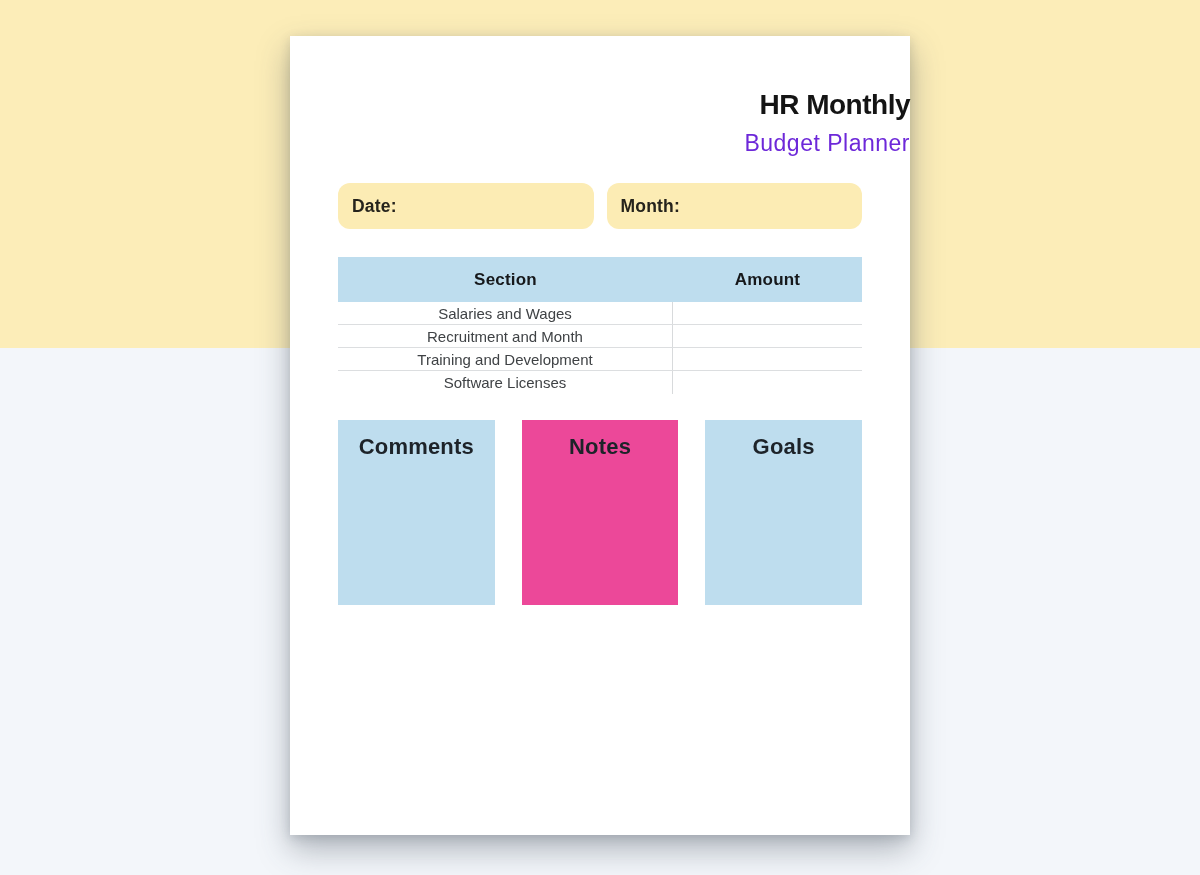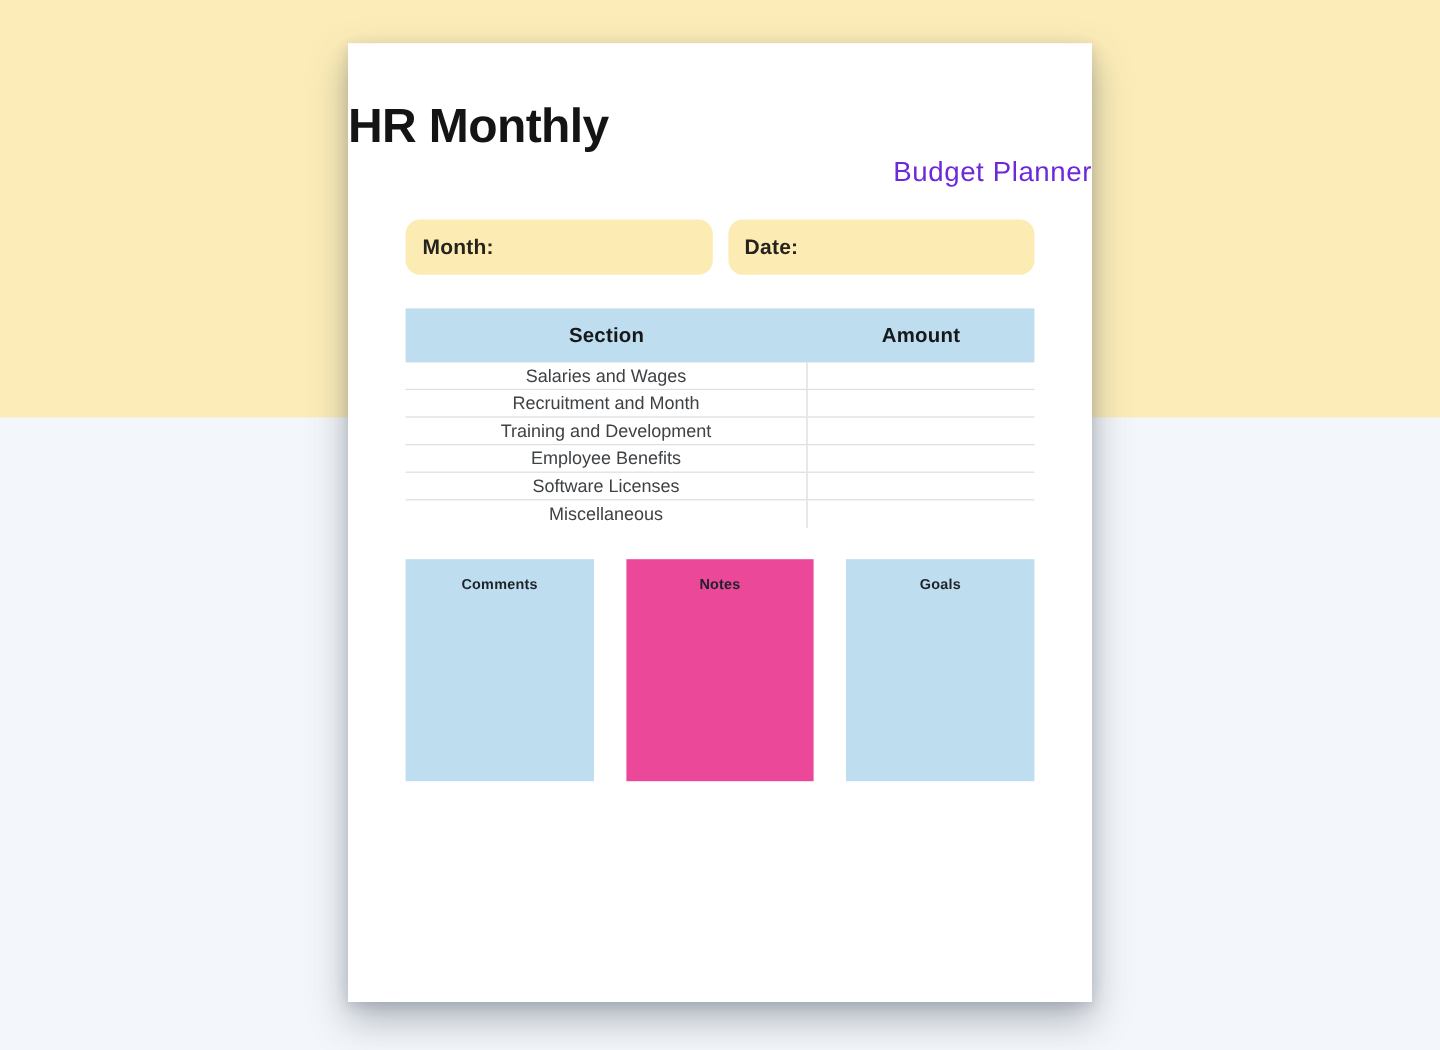--- a/index.html
+++ b/index.html
@@ -28,22 +28,22 @@
   }
   .card {
     position: absolute;
     left: 290px; top: 36px;
     width: 620px; height: 799px;
     background: #FFFFFF;
     box-shadow: 0 14px 30px rgba(60, 70, 85, 0.38), 0 3px 10px rgba(60, 70, 85, 0.18);
   }
   .doc-title {
     margin-top: 45px;
-    text-align: left;
-    font-size: 40px;
+    text-align: right;
+    font-size: 28px;
     line-height: 48px;
     font-weight: 800;
     letter-spacing: -0.5px;
     color: #141414;
   }
   .doc-subtitle {
     text-align: right;
     font-size: 23px;
     line-height: 28px;
     font-weight: 400;
@@ -108,45 +108,45 @@
   }
   .note-box {
     flex: 1;
     height: 185px;
     padding-top: 14px;
     text-align: center;
   }
   .note-box.blue { background: #BEDDEE; }
   .note-box.yellow { background: #ec4899; }
   .note-box-title {
-    font-size: 12px;
+    font-size: 22px;
     font-weight: 700;
     color: #1D2329;
     letter-spacing: 0.2px;
   }
 </style>
 </head>
 <body>
 
 <div class="stage">
   <div class="bg-top"></div>
   <div class="bg-bottom"></div>
 
   <div class="card">
 
     <div class="doc-title">HR Monthly</div>
     <div class="doc-subtitle">Budget Planner</div>
 
     <div class="fields-row">
       <div class="field">
-        <span class="field-label">Month:</span>
+        <span class="field-label">Date:</span>
         <span class="field-value"></span>
       </div>
       <div class="field">
-        <span class="field-label">Date:</span>
+        <span class="field-label">Month:</span>
         <span class="field-value"></span>
       </div>
     </div>
 
     <div class="budget-table">
       <div class="thead">
         <div class="th col-section">Section</div>
         <div class="th col-amount">Amount</div>
       </div>
 
@@ -156,29 +156,21 @@
       </div>
       <div class="tr">
         <div class="td col-section">Recruitment and Month</div>
         <div class="td col-amount"></div>
       </div>
       <div class="tr">
         <div class="td col-section">Training and Development</div>
         <div class="td col-amount"></div>
       </div>
       <div class="tr">
-        <div class="td col-section">Employee Benefits</div>
-        <div class="td col-amount"></div>
-      </div>
-      <div class="tr">
         <div class="td col-section">Software Licenses</div>
-        <div class="td col-amount"></div>
-      </div>
-      <div class="tr">
-        <div class="td col-section">Miscellaneous</div>
         <div class="td col-amount"></div>
       </div>
     </div>
 
     <div class="boxes-row">
       <div class="note-box blue">
         <div class="note-box-title">Comments</div>
       </div>
       <div class="note-box yellow">
         <div class="note-box-title">Notes</div>

